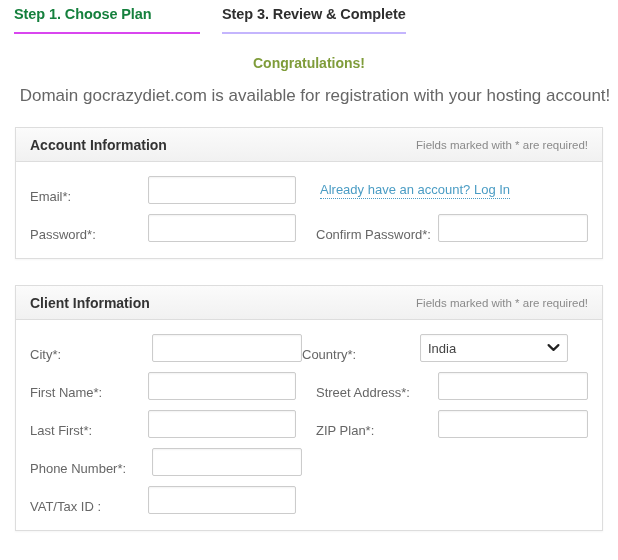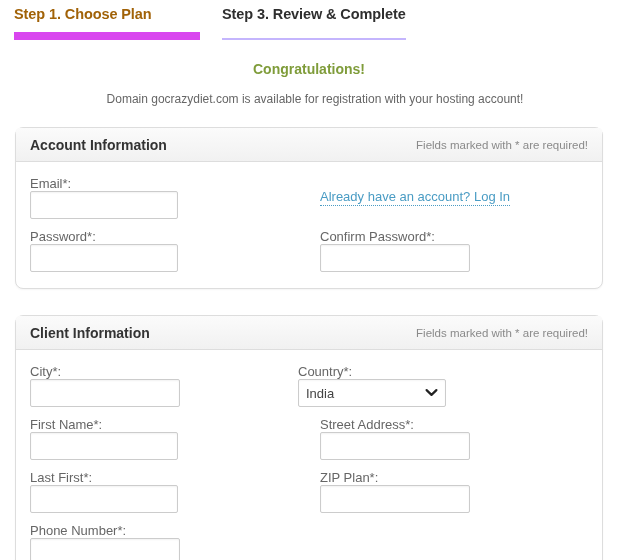--- a/index.html
+++ b/index.html
@@ -25,22 +25,22 @@
   .step {
     flex: 0 0 auto;
     padding: 0 0 10px 0;
     margin-right: 0;
     font-size: 14.5px;
     font-weight: bold;
     letter-spacing: -0.1px;
     white-space: nowrap;
   }
   .step-inactive {
-    color: #a16207;
-    border-bottom: 8px solid #d946ef;
+    color: #15803d;
+    border-bottom: 2px solid #d946ef;
     width: 186px;
   }
   .step-2 { margin-left: 22px; }
   .step-active {
     color: #2f2f2f;
     border-bottom: 2px solid #c4b5fd;
     width: 184px;
     margin-left: 22px;
     text-align: left;
   }
@@ -49,30 +49,30 @@
   .congrats {
     text-align: center;
     color: #7f9c3a;
     font-weight: bold;
     font-size: 14px;
     margin-top: 21px;
   }
   .subtext {
     text-align: center;
     color: #666666;
-    font-size: 12px;
+    font-size: 17px;
     margin-top: 15px;
     padding-left: 12px;
   }
 
   
   .panel {
     margin: 0 15px;
     border: 1px solid #dddddd;
-    border-radius: 8px;
+    border-radius: 0;
     background: #ffffff;
     box-shadow: 0 1px 2px rgba(0,0,0,0.045);
   }
   .panel-account { margin-top: 21px; }
   .panel-client  { margin-top: 26px; }
 
   .panel-head {
     display: flex;
     align-items: center;
     justify-content: space-between;
@@ -98,22 +98,21 @@
   
   .row {
     display: flex;
     align-items: center;
     margin-bottom: 10px;
   }
   .row:last-child { margin-bottom: 0; }
 
   .cell {
     display: flex;
-    align-items: flex-start;
-    flex-direction: column;
+    align-items: flex-end;
   }
   .cell-left  { width: 290px; }
   .cell-right { flex: 1; }
 
   .lbl {
     font-size: 13px;
     color: #666666;
     white-space: nowrap;
   }
   .lbl-left  { width: 118px; }

